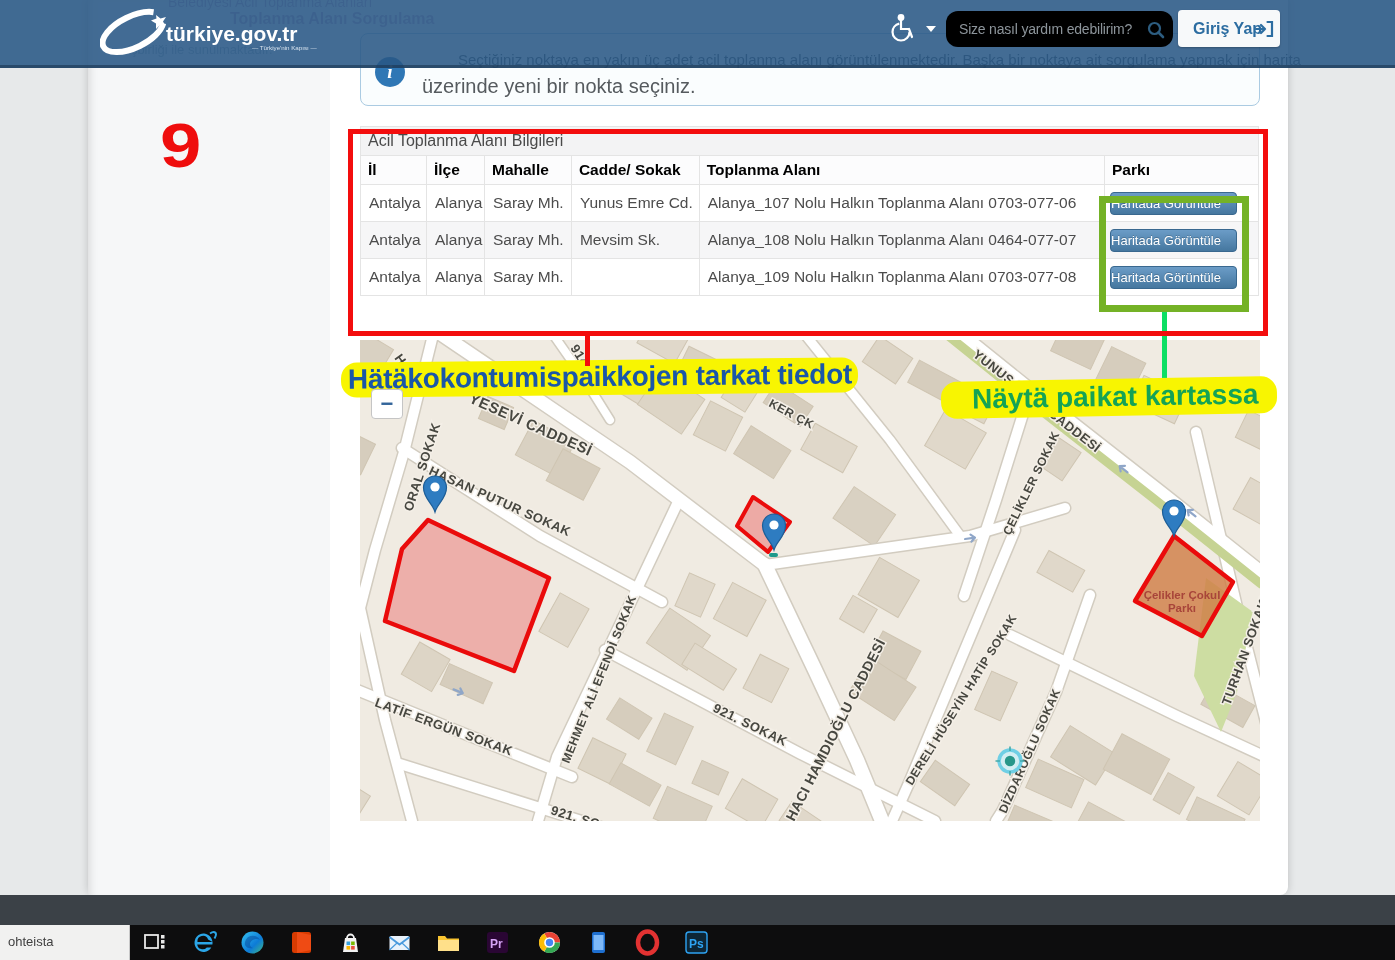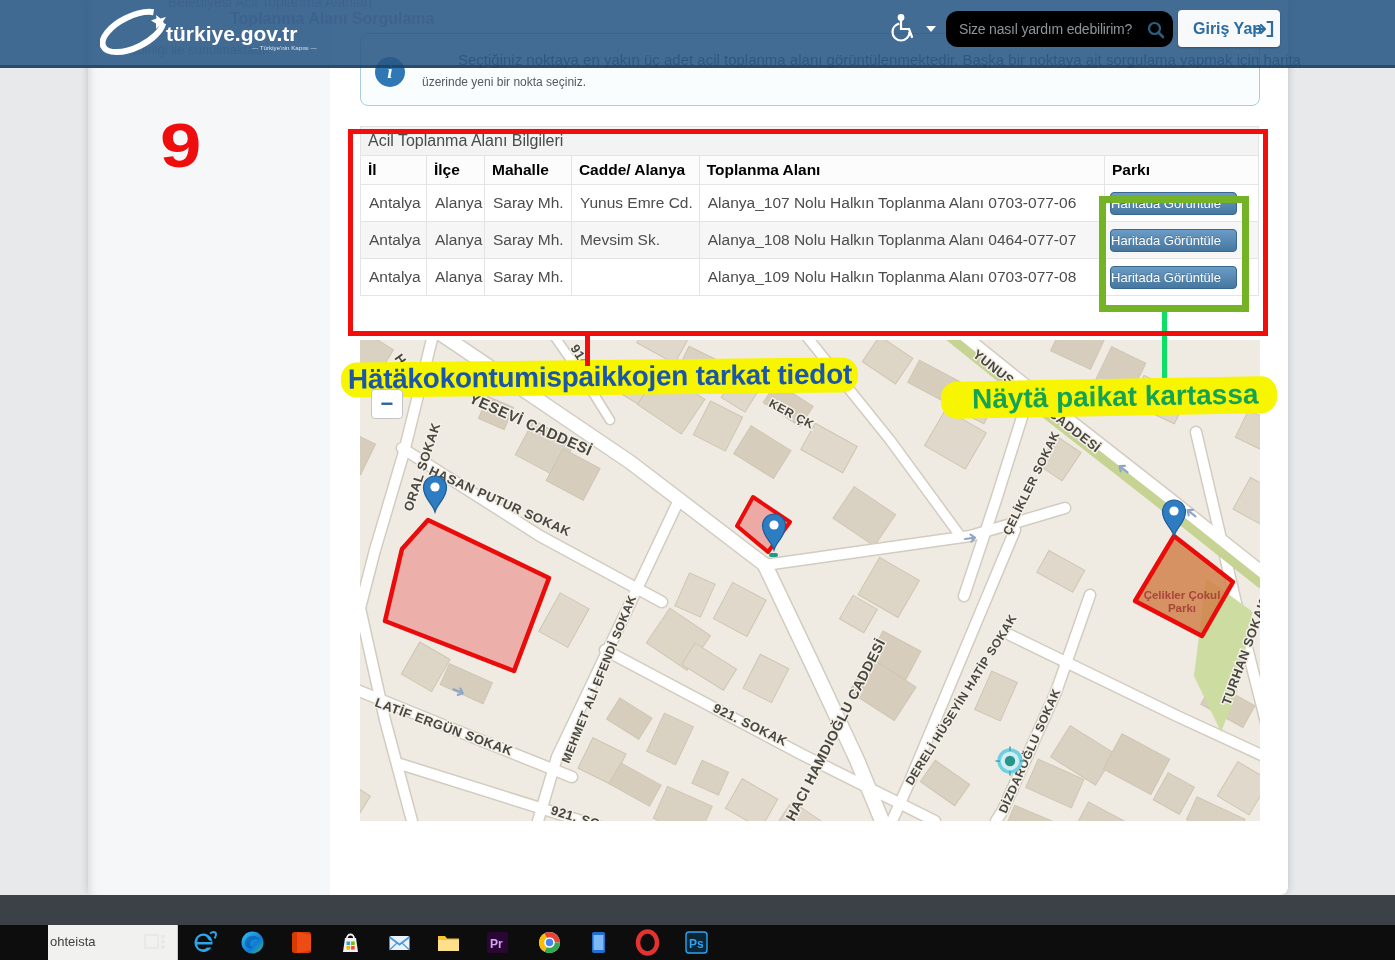--- a/index.html
+++ b/index.html
@@ -11,21 +11,21 @@
   box-shadow:inset 8px 0 9px -6px rgba(0,0,0,0.12); }
 
 .ghost { position:absolute; color:#701a75; white-space:nowrap; opacity:0.36; }
 
 .alert { position:absolute; left:360px; top:33px; width:900px; height:73px; background:#fafdfe;
   border:1px solid #abcbe2; border-radius:8px; }
 .alert .icon { position:absolute; left:14px; top:23px; width:30px; height:30px; border-radius:50%;
   background:#2f77b5; color:#fff; text-align:center; font-size:19px; line-height:30px; font-weight:bold;
   font-family:"Liberation Serif", serif; font-style:italic; }
 .alert .l1 { position:absolute; left:61px; top:17px; font-size:15px; color:#4d5358; white-space:nowrap;margin-left:36px; }
-.alert .l2 { position:absolute; left:61px; top:41px; font-size:12px; color:#555a5e; }
+.alert .l2 { position:absolute; left:61px; top:41px; font-size:20px; color:#555a5e; }
 
 .header { position:absolute; left:0; top:0; width:1395px; height:68px;
   background:rgba(41,88,133,0.88); border-bottom:3px solid rgba(28,55,82,0.62); z-index:50;padding-left:36px; }
 .logo { position:absolute; left:100px; top:5px; }
 .search { position:absolute; left:946px; top:11px; width:227px; height:36px; background:#000000; border-radius:12px; }
 .search .ph { position:absolute; left:13px; top:10px; font-size:14px; letter-spacing:-0.2px; color:#8d959b; }
 .login { position:absolute; left:1178px; top:10px; width:102px; height:37px; background:#f7f9fa; border-radius:4px;
   box-shadow:0 1px 2px rgba(0,0,0,0.25); }
 .login .t { position:absolute; left:15px; top:10px; font-size:16px; font-weight:bold; color:#2c6da1; }
 
@@ -52,21 +52,21 @@
 .band2 { left:941px; top:379px; width:336px; height:37px; transform:rotate(-1deg); }
 .band2 .t { position:absolute; left:31px; top:2px; font-size:28px; font-weight:bold; color:#14a355; }
 
 .map { position:absolute; left:360px; top:340px; width:900px; height:481px; overflow:hidden; z-index:5; }
 .zoomctl { position:absolute; left:371px; top:389px; width:32px; height:30px; background:#fff; border:1px solid #c5c5c5;
   border-radius:4px; z-index:23; text-align:center; font-size:22px; font-weight:bold; color:#33659a; line-height:27px; }
 
 .footer { position:absolute; left:0; top:895px; width:1395px; height:30px; background:#3b4147; z-index:40; }
 .taskbar { position:absolute; left:0; top:925px; width:1395px; height:35px; background:#0d0d0e; z-index:41; }
 .tooltip { position:absolute; left:0; top:925px; width:130px; height:35px; background:#f1f1f0; z-index:42;
-  font-size:13px; color:#3f3f3f; line-height:34px; padding-left:2px; border-right:1px solid #c8c8c8;margin-left:48px; }
+  font-size:13px; color:#3f3f3f; line-height:34px; padding-left:8px; border-right:1px solid #c8c8c8; }
 .ticon { position:absolute; top:929px; width:27px; height:27px; z-index:45; }
 </style></head>
 <body>
 <div id="stage">
 <div class="panel"></div>
     <div class="sidebar"></div>
 <div class="ghost" style="left:168px; top:-6px; font-size:14px;">Belediyesi Acil Toplanma Alanları</div>
 <div class="ghost" style="left:230px; top:10px; font-size:16px; font-weight:bold;">Toplanma Alanı Sorgulama</div>
 <div class="ghost" style="left:128px; top:42px; font-size:13px; color:#1d4368;">işbirliği ile sunulmaktadır.</div>
 <div class="alert">
@@ -235,21 +235,21 @@
         <col style="width:154px">
 </colgroup>
 <tbody>
         <tr>
           <td class="cap" colspan="6">Acil Toplanma Alanı Bilgileri</td>
         </tr>
 <tr class="hr">
           <th>İl</th>
           <th>İlçe</th>
           <th>Mahalle</th>
-          <th>Cadde/ Alanya</th>
+          <th>Cadde/ Sokak</th>
           <th>Toplanma Alanı</th>
           <th>Parkı</th>
         </tr>
         <tr class="r">
           <td>Antalya</td>
           <td>Alanya</td>
           <td>Saray Mh.</td>
           <td>Yunus Emre Cd.</td>
           <td>Alanya_107 Nolu Halkın Toplanma Alanı 0703-077-06</td>
           <td style="padding-left:5px;"><span class="hbtn2">Haritada Görüntüle</span></td>

